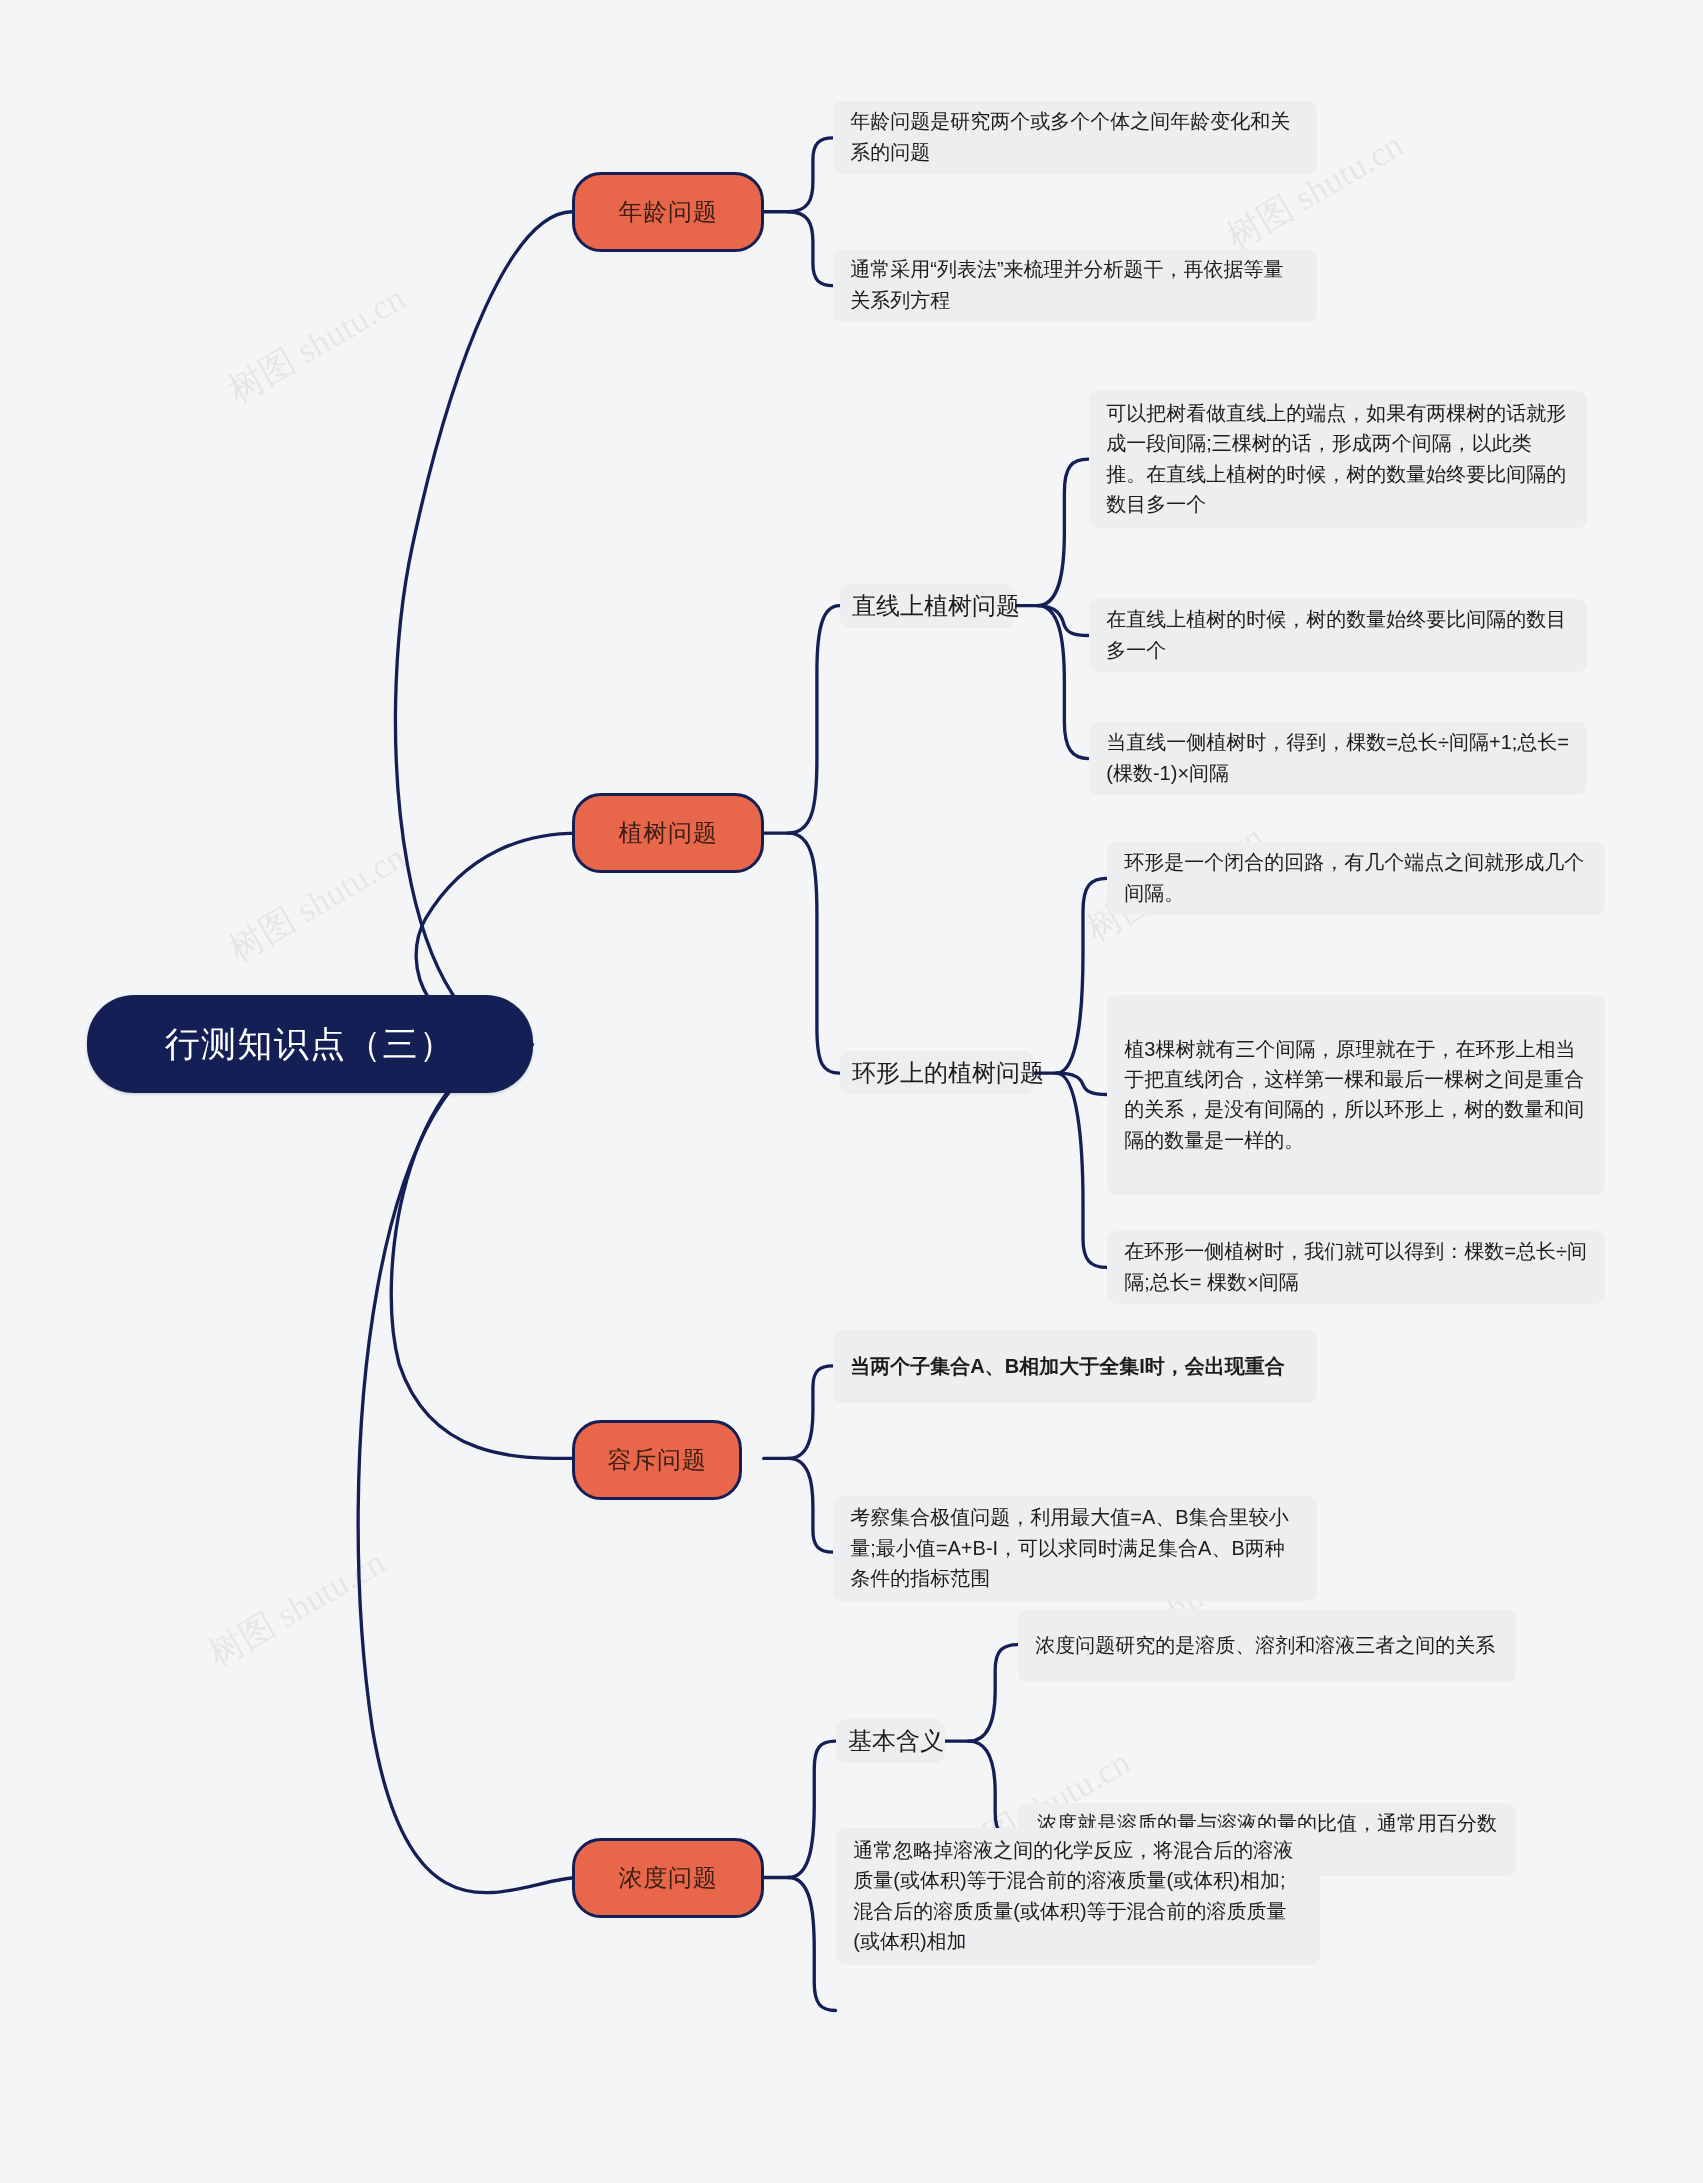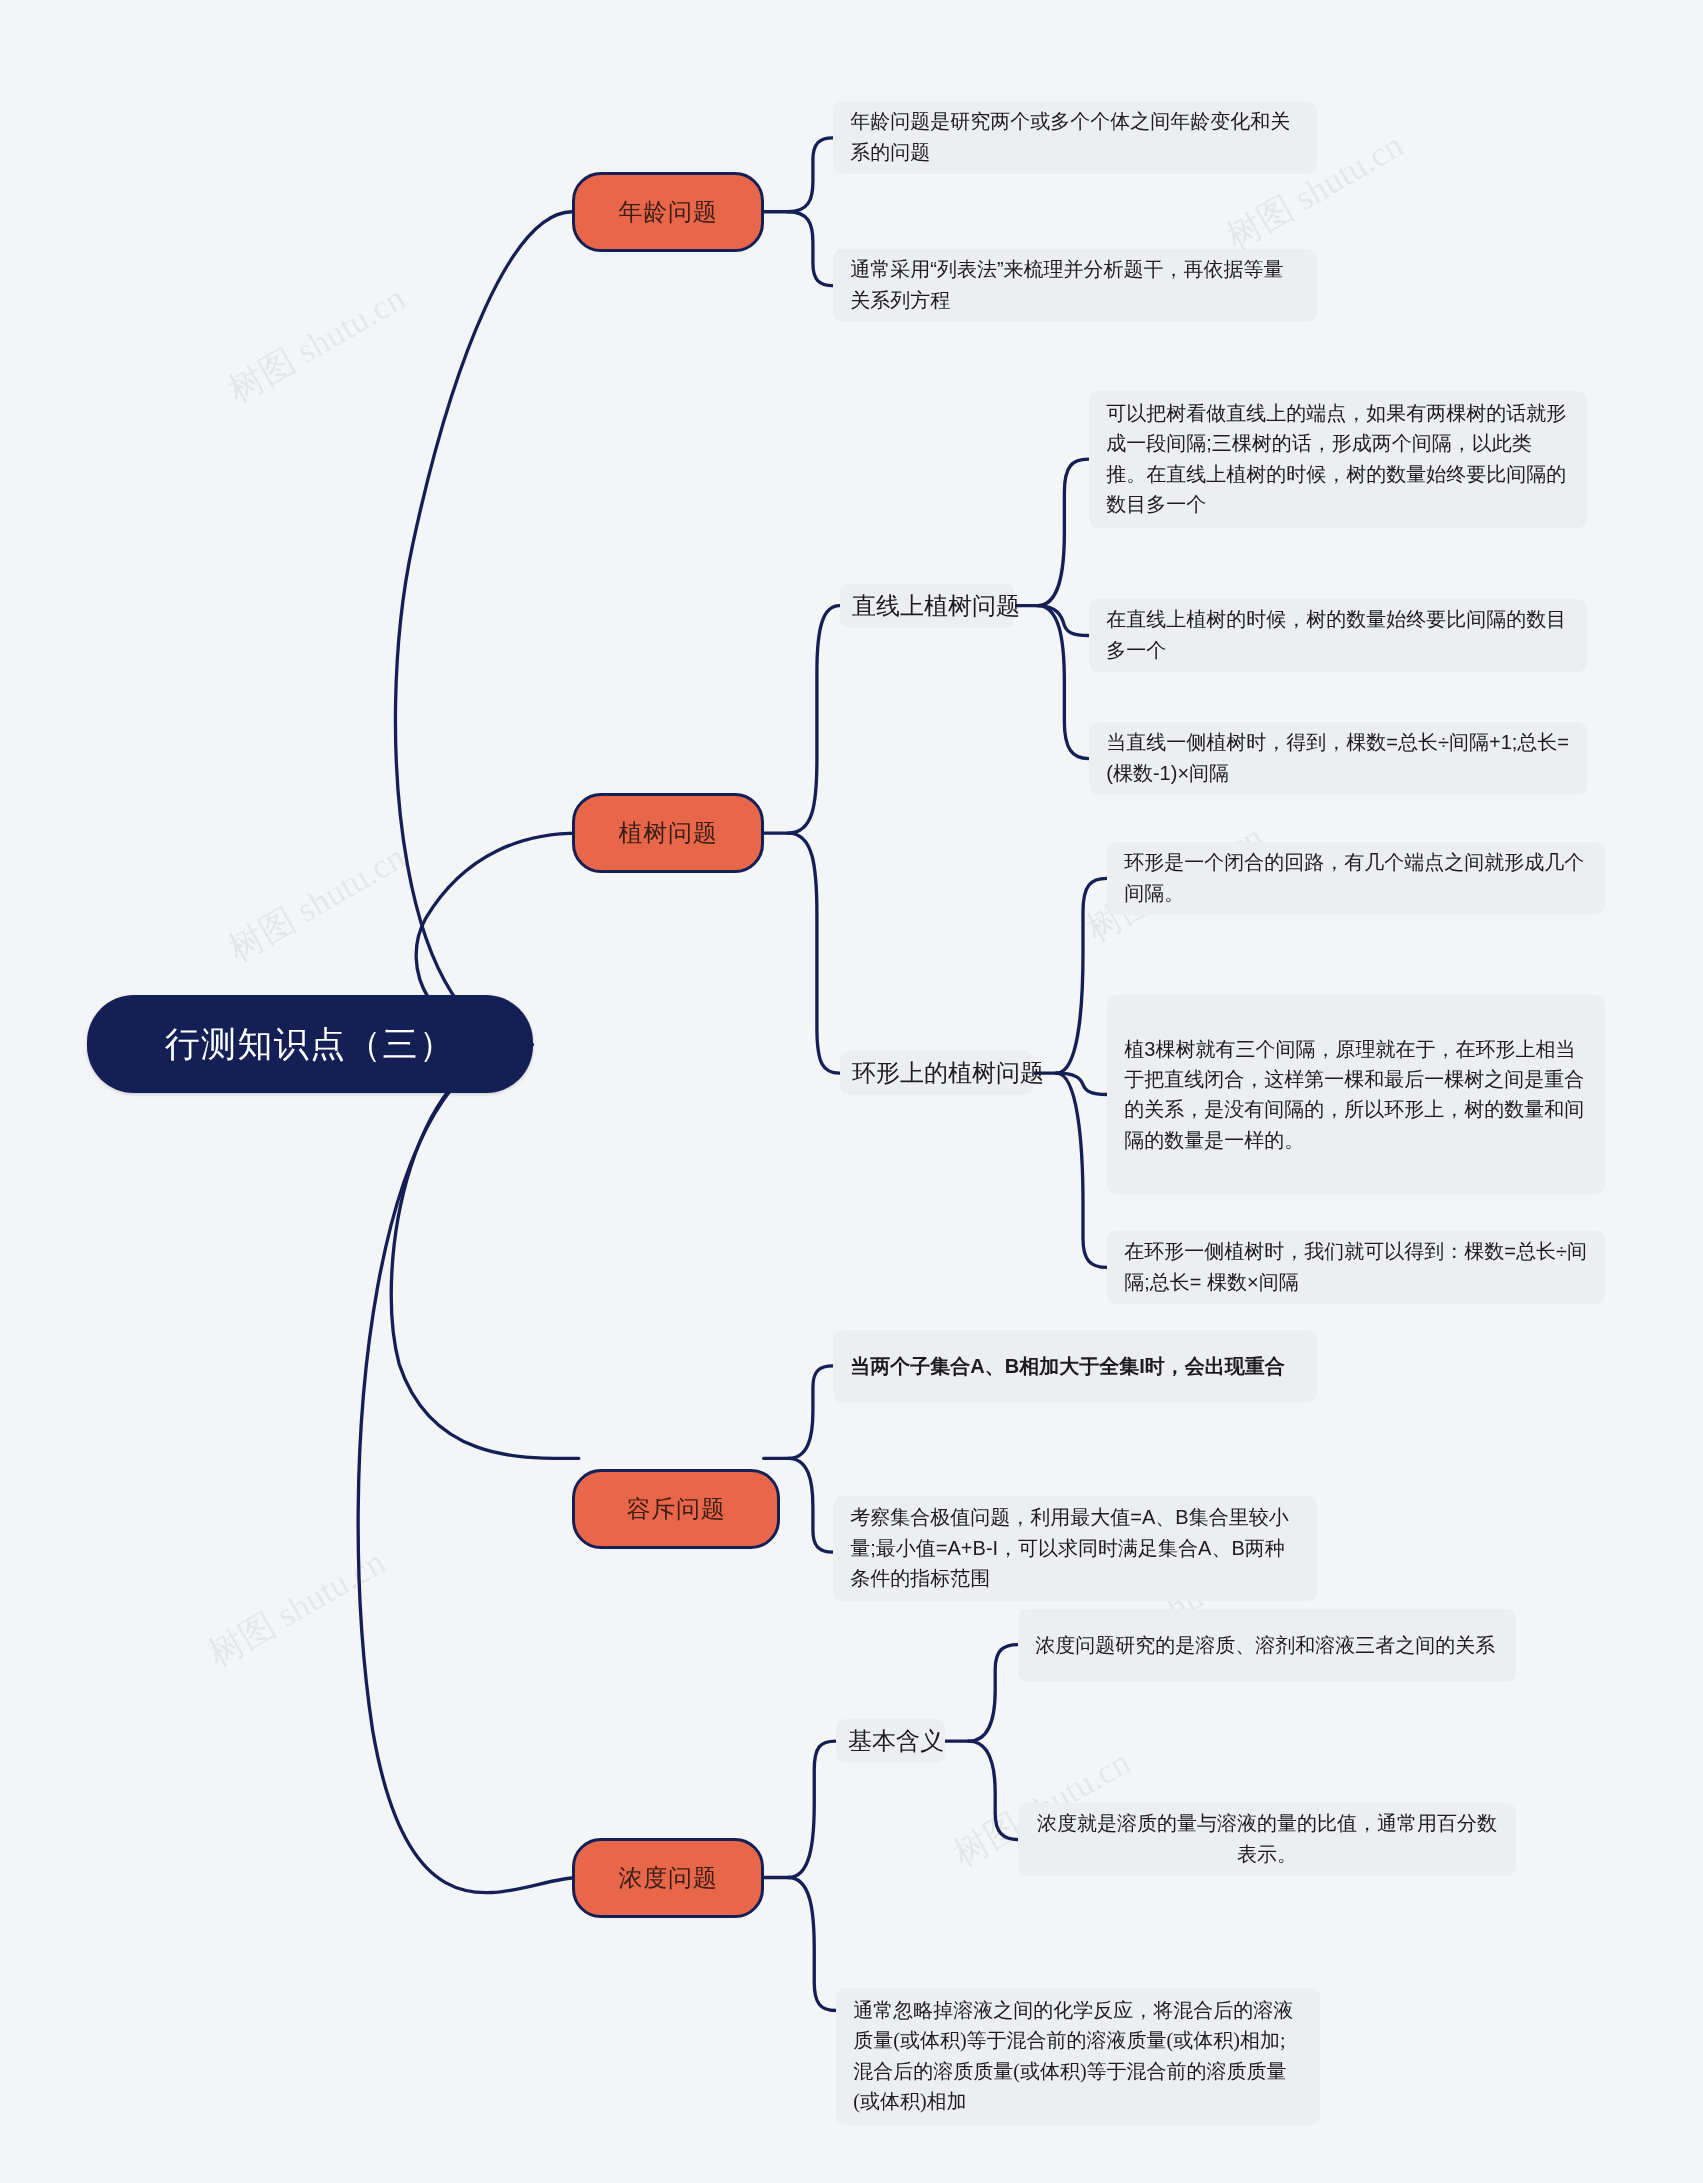--- a/index.html
+++ b/index.html
@@ -155,21 +155,21 @@
   <div class="node leaf" style="left:1107px;top:842px;width:498px;height:73px;">
     <span>环形是一个闭合的回路，有几个端点之间就形成几个间隔。</span>
   </div>
   <div class="node leaf" style="left:1107px;top:995px;width:498px;height:200px;">
     <span>植3棵树就有三个间隔，原理就在于，在环形上相当于把直线闭合，这样第一棵和最后一棵树之间是重合的关系，是没有间隔的，所以环形上，树的数量和间隔的数量是一样的。</span>
   </div>
   <div class="node leaf" style="left:1107px;top:1231px;width:498px;height:73px;">
     <span>在环形一侧植树时，我们就可以得到：棵数=总长÷间隔;总长= 棵数×间隔</span>
   </div>
 
-  <div class="node branch" style="left:572px;top:1469px;width:208px;height:80px;text-align:right;">
+  <div class="node branch" style="left:572px;top:1420px;width:170px;height:80px;text-align:right;">
     <span>容斥问题</span>
   </div>
   <div class="node leaf" style="left:833px;top:1330px;width:484px;height:73px;font-weight:bold;">
     <span>当两个子集合A、B相加大于全集I时，会出现重合</span>
   </div>
   <div class="node leaf" style="left:833px;top:1496px;width:484px;height:105px;">
     <span>考察集合极值问题，利用最大值=A、B集合里较小量;最小值=A+B-I，可以求同时满足集合A、B两种条件的指标范围</span>
   </div>
 
   <div class="node branch" style="left:572px;top:1838px;width:192px;height:80px;">
@@ -179,18 +179,18 @@
   <div class="node sub" style="left:836px;top:1719px;width:109px;height:44px;">
     <span>基本含义</span>
   </div>
   <div class="node leaf" style="left:1018px;top:1609px;width:498px;height:73px;">
     <span>浓度问题研究的是溶质、溶剂和溶液三者之间的关系</span>
   </div>
   <div class="node leaf" style="left:1018px;top:1803px;width:498px;height:73px;text-align:center;">
     <span>浓度就是溶质的量与溶液的量的比值，通常用百分数表示。</span>
   </div>
 
-  <div class="node leaf" style="left:836px;top:1988px;width:484px;height:137px;font-family:Liberation Serif, serif;">
+  <div class="node leaf" style="left:836px;top:1828px;width:484px;height:137px;">
     <span>通常忽略掉溶液之间的化学反应，将混合后的溶液质量(或体积)等于混合前的溶液质量(或体积)相加;混合后的溶质质量(或体积)等于混合前的溶质质量(或体积)相加</span>
   </div>
 
 </div>
 
 
 </body></html>

